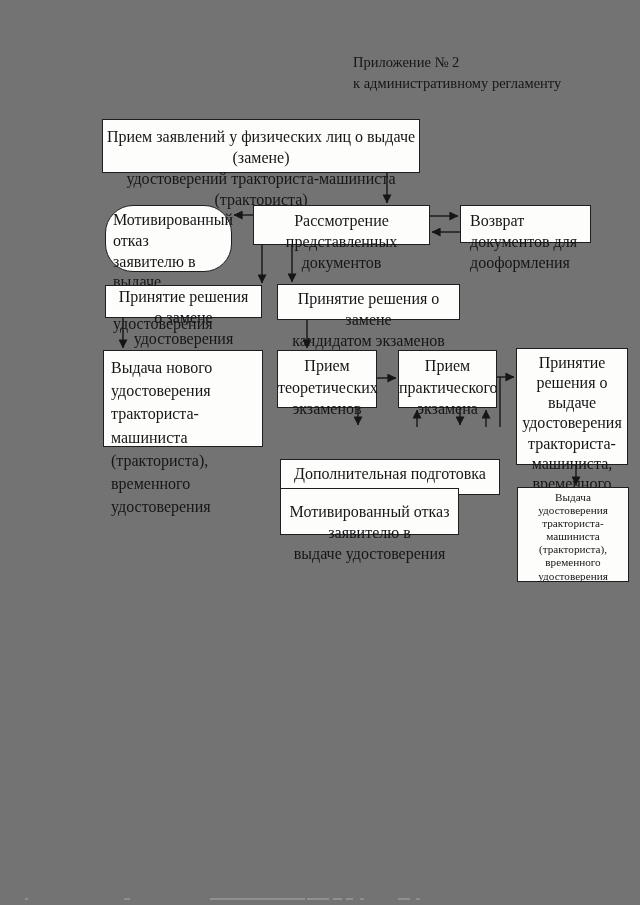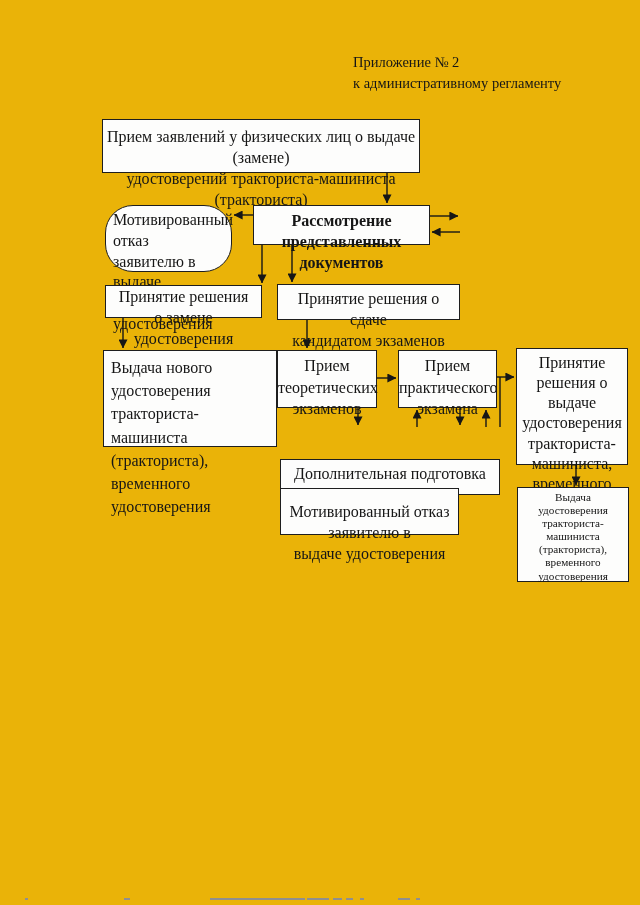--- a/index.html
+++ b/index.html
@@ -1,43 +1,43 @@
 <!DOCTYPE html>
 <html><head>
 <meta charset="utf-8">
 <style>
   html,body{margin:0;padding:0;background:#e8e8e8;}
   .page{
     position:relative;
     width:640px;height:905px;
-    background:#eab308;
+    background:#737373;
     overflow:hidden;
     font-family:"Liberation Serif","DejaVu Serif",serif;
     color:#161616;
   }
   .header{
     position:absolute;left:353px;top:52px;
     font-size:14.5px;line-height:21px;
     white-space:pre-line;
   }
   svg.wires{position:absolute;left:0;top:0;pointer-events:none;}
   .node{
     position:absolute;box-sizing:border-box;
     border:1.5px solid #1e1e1e;background:#fdfdfc;
     font-size:16px;line-height:1.32;
     text-align:center;white-space:pre-line;
     padding-top:4px;
   }
   .n-intake{left:102px;top:119px;width:318px;height:54px;padding-top:6px;}
   .n-refusal1{left:105px;top:205px;width:127px;height:67px;text-align:left;padding:4px 3px 0 7px;line-height:1.3;border-radius:28px;}
-  .n-review{left:253px;top:205px;width:177px;height:40px;padding-top:4px;font-weight:bold;}
+  .n-review{left:253px;top:205px;width:177px;height:40px;padding-top:4px;}
   .n-return{left:460px;top:205px;width:131px;height:38px;text-align:left;padding:4px 2px 0 9px;}
   .n-decision-replace{left:105px;top:285px;width:157px;height:33px;padding-top:0;}
   .n-decision-exams{left:277px;top:284px;width:183px;height:36px;padding-top:3px;}
-  .n-issue-new{left:103px;top:350px;width:174px;height:97px;text-align:left;padding:5px 18px 0 7px;line-height:1.45;}
+  .n-issue-new{left:103px;top:350px;width:160px;height:97px;text-align:left;padding:5px 18px 0 7px;line-height:1.45;}
   .n-theory{left:277px;top:350px;width:100px;height:58px;padding-top:4px;line-height:1.35;}
   .n-practice{left:398px;top:350px;width:99px;height:58px;padding-top:4px;line-height:1.35;}
   .n-decision-issue{left:516px;top:348px;width:112px;height:117px;padding-top:4px;line-height:1.26;}
   .n-prep{left:280px;top:427px;width:220px;height:36px;padding-top:3px;margin-top:32px;}
   .n-refusal2{left:280px;top:488px;width:179px;height:47px;padding-top:12px;}
   .n-issue-cert{left:517px;top:487px;width:112px;height:95px;padding-top:3px;line-height:1.17;font-size:11.2px;}
   .artifact{position:absolute;background:#8f8f8f;height:2px;}
 </style>
 </head>
 <body>
@@ -78,25 +78,27 @@
 удостоверений тракториста-машиниста (тракториста)</div>
 
   <div class="node n-refusal1">Мотивированный отказ
 заявителю в выдаче
 или замене
 удостоверения</div>
 
   <div class="node n-review">Рассмотрение представленных
 документов</div>
 
+  <div class="node n-return">Возврат документов для
+дооформления</div>
 
   <div class="node n-decision-replace">Принятие решения
 о замене удостоверения</div>
 
-  <div class="node n-decision-exams">Принятие решения о сдаче
+  <div class="node n-decision-exams">Принятие решения о замене
 кандидатом экзаменов</div>
 
   <div class="node n-issue-new">Выдача нового удостоверения
 тракториста-машиниста
 (тракториста), временного
 удостоверения</div>
 
   <div class="node n-theory">Прием
 теоретических
 экзаменов</div>

